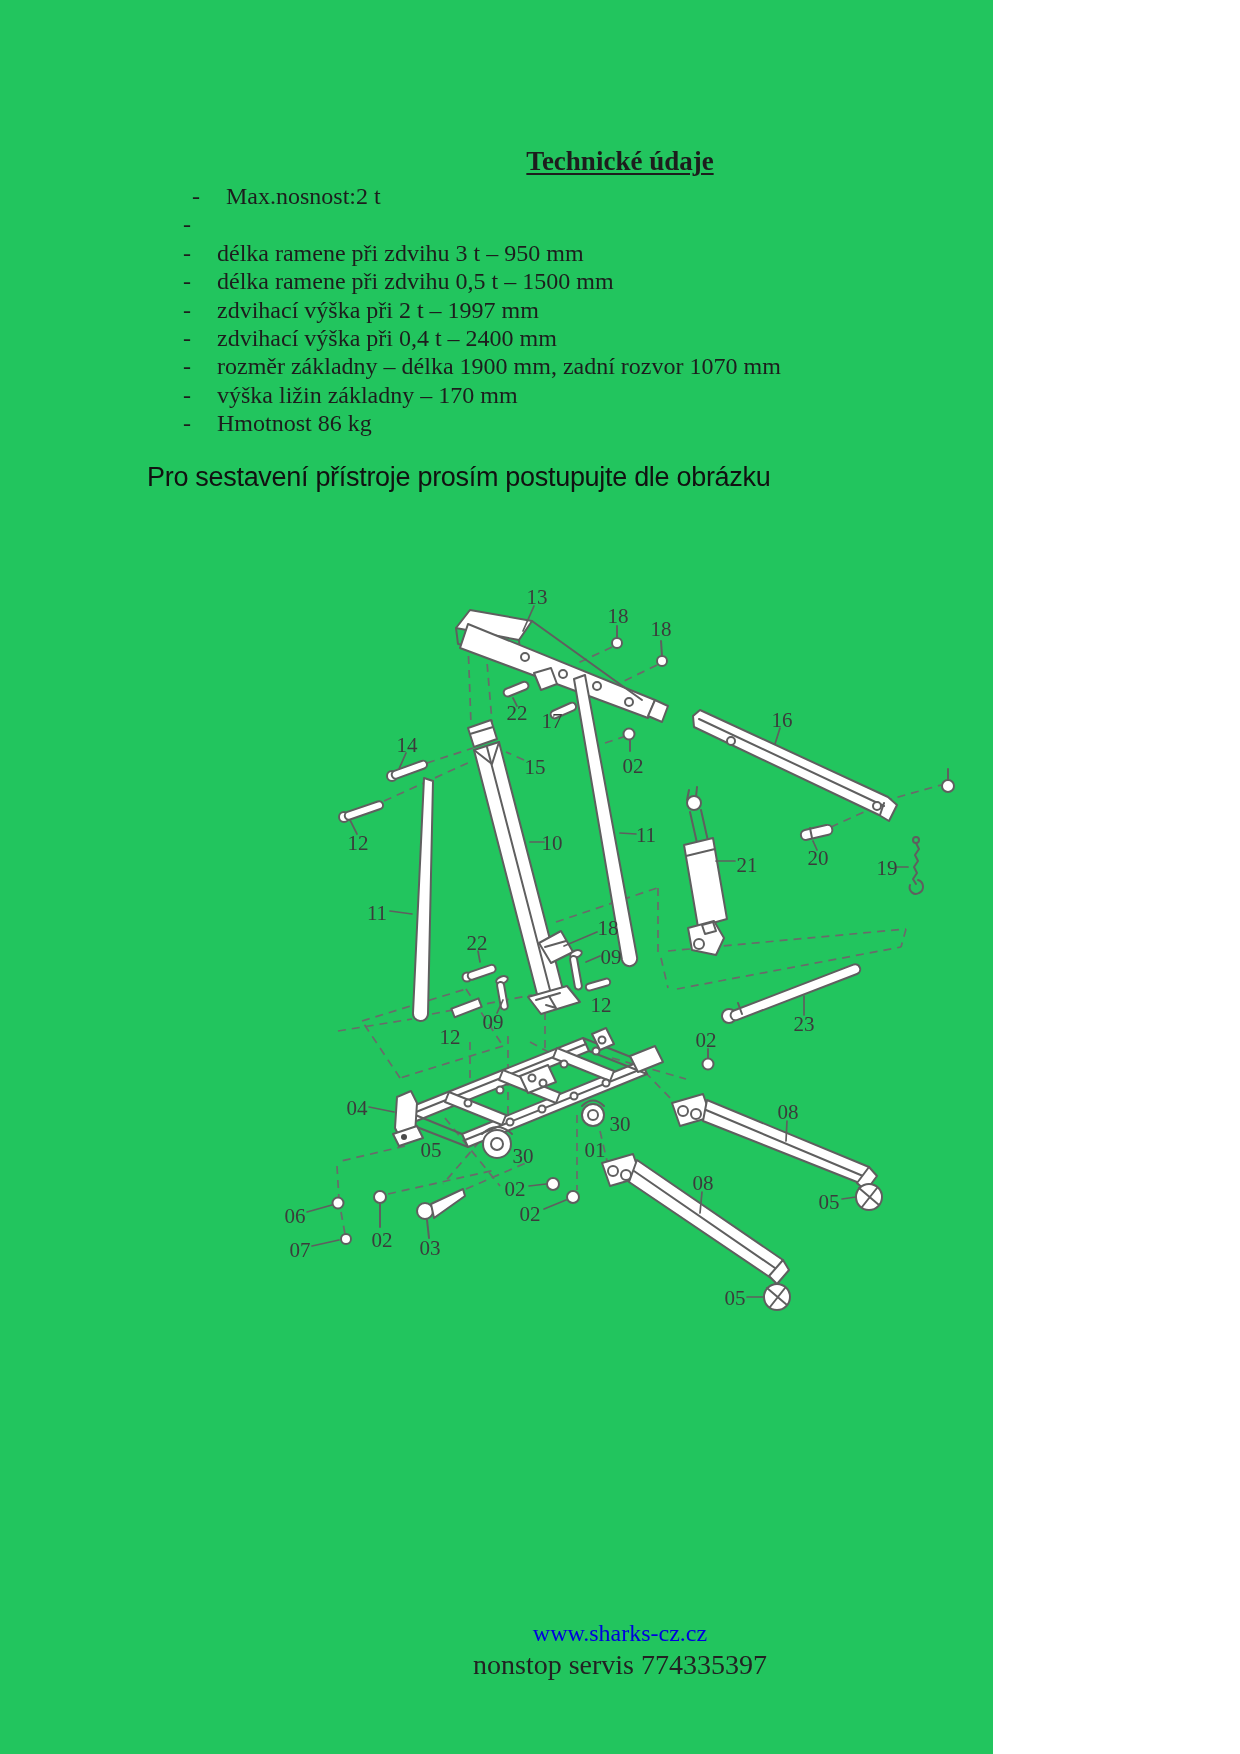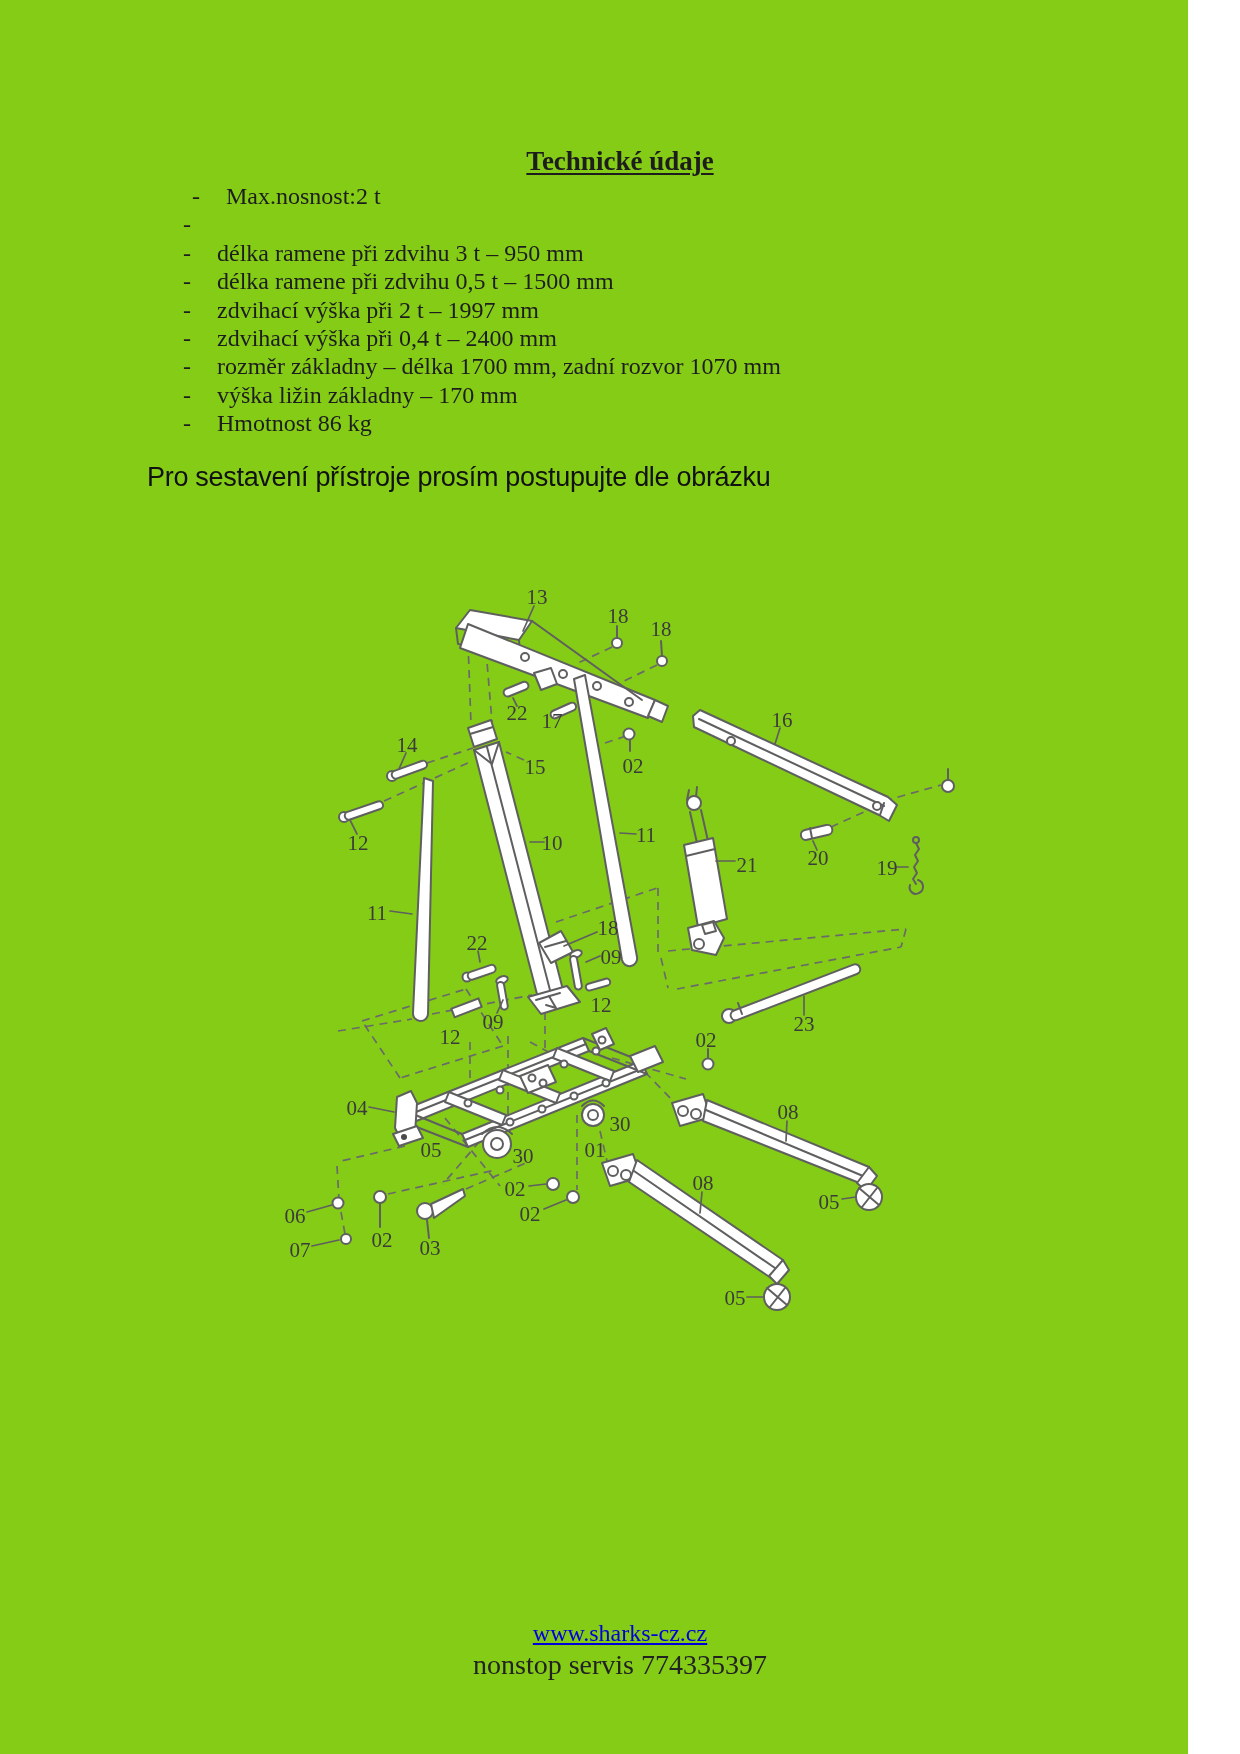--- a/index.html
+++ b/index.html
@@ -1,19 +1,19 @@
 <!DOCTYPE html>
 <html style="--ink: #1d1d1d; --line: #5f5f5f; --label: #3b3b3b; --link: #0000dd;"><head>
 <meta charset="utf-8">
 <style>
   :root { --ink:#1d1d1d; --line:#5f5f5f; --label:#3b3b3b; --link:#0000dd; }
   * { margin:0; padding:0; box-sizing:border-box; }
   html,body { background:#fff; }
   .page {
-    position:relative; width:1188px; height:1754px; background:#84cc16;
+    position:relative; width:993px; height:1754px; background:#22c55e;
     font-family:"Liberation Serif", serif; color:var(--ink); overflow:hidden;
   }
   .title {
     position:absolute; top:146px; left:0; width:1240px; text-align:center;
     font-size:27px; font-weight:bold;
   }
   .title span { text-decoration:underline; text-decoration-thickness:2px; text-underline-offset:3px; }
   ul.specs {
     position:absolute; left:183px; top:182px; list-style:none;
     font-size:24px; line-height:28.4px;
@@ -23,21 +23,21 @@
   ul.specs .dash { width:34px; flex:0 0 34px; }
   .note {
     position:absolute; left:147px; top:462px;
     font-family:"Liberation Sans", sans-serif; font-size:27px; letter-spacing:-0.3px; color:#111;
   }
   .diagram { position:absolute; left:270px; top:510px; width:700px; height:810px; }
   .diagram text { font-family:"Liberation Serif", serif; font-size:21px; fill:var(--label); text-anchor:middle; }
   .footer-link {
     position:absolute; top:1620px; left:0; width:1240px; text-align:center; font-size:24px;
   }
-  .footer-link a { color:var(--link); text-decoration:underline; cursor:pointer; }
+  .footer-link a { color:var(--link); cursor:pointer; }
   .footer-phone {
     position:absolute; top:1649px; left:0; width:1240px; text-align:center; font-size:28px; color:#222;
   }
   .art { stroke:var(--line); fill:none; stroke-width:2; stroke-linejoin:round; stroke-linecap:round; }
   .art .f { fill:#ffffff; }
   .art .solid-leader { stroke-width:1.7; }
   .dashes { stroke:#6a6a6a; fill:none; stroke-width:1.7; stroke-dasharray:8 6; stroke-linecap:butt; }
   .dot { fill:#4a4a4a; stroke:none; }
 </style>
 </head>
@@ -66,21 +66,21 @@
       <li>
         <span class="dash">-</span>
         <span>zdvihací výška při 2 t – 1997 mm</span>
       </li>
       <li>
         <span class="dash">-</span>
         <span>zdvihací výška při 0,4 t – 2400 mm</span>
       </li>
       <li>
         <span class="dash">-</span>
-        <span>rozměr základny – délka 1700 mm, zadní rozvor 1070 mm</span>
+        <span>rozměr základny – délka 1900 mm, zadní rozvor 1070 mm</span>
       </li>
       <li>
         <span class="dash">-</span>
         <span>výška ližin základny – 170 mm</span>
       </li>
       <li>
         <span class="dash">-</span>
         <span>Hmotnost 86 kg</span>
       </li>
     </ul>

